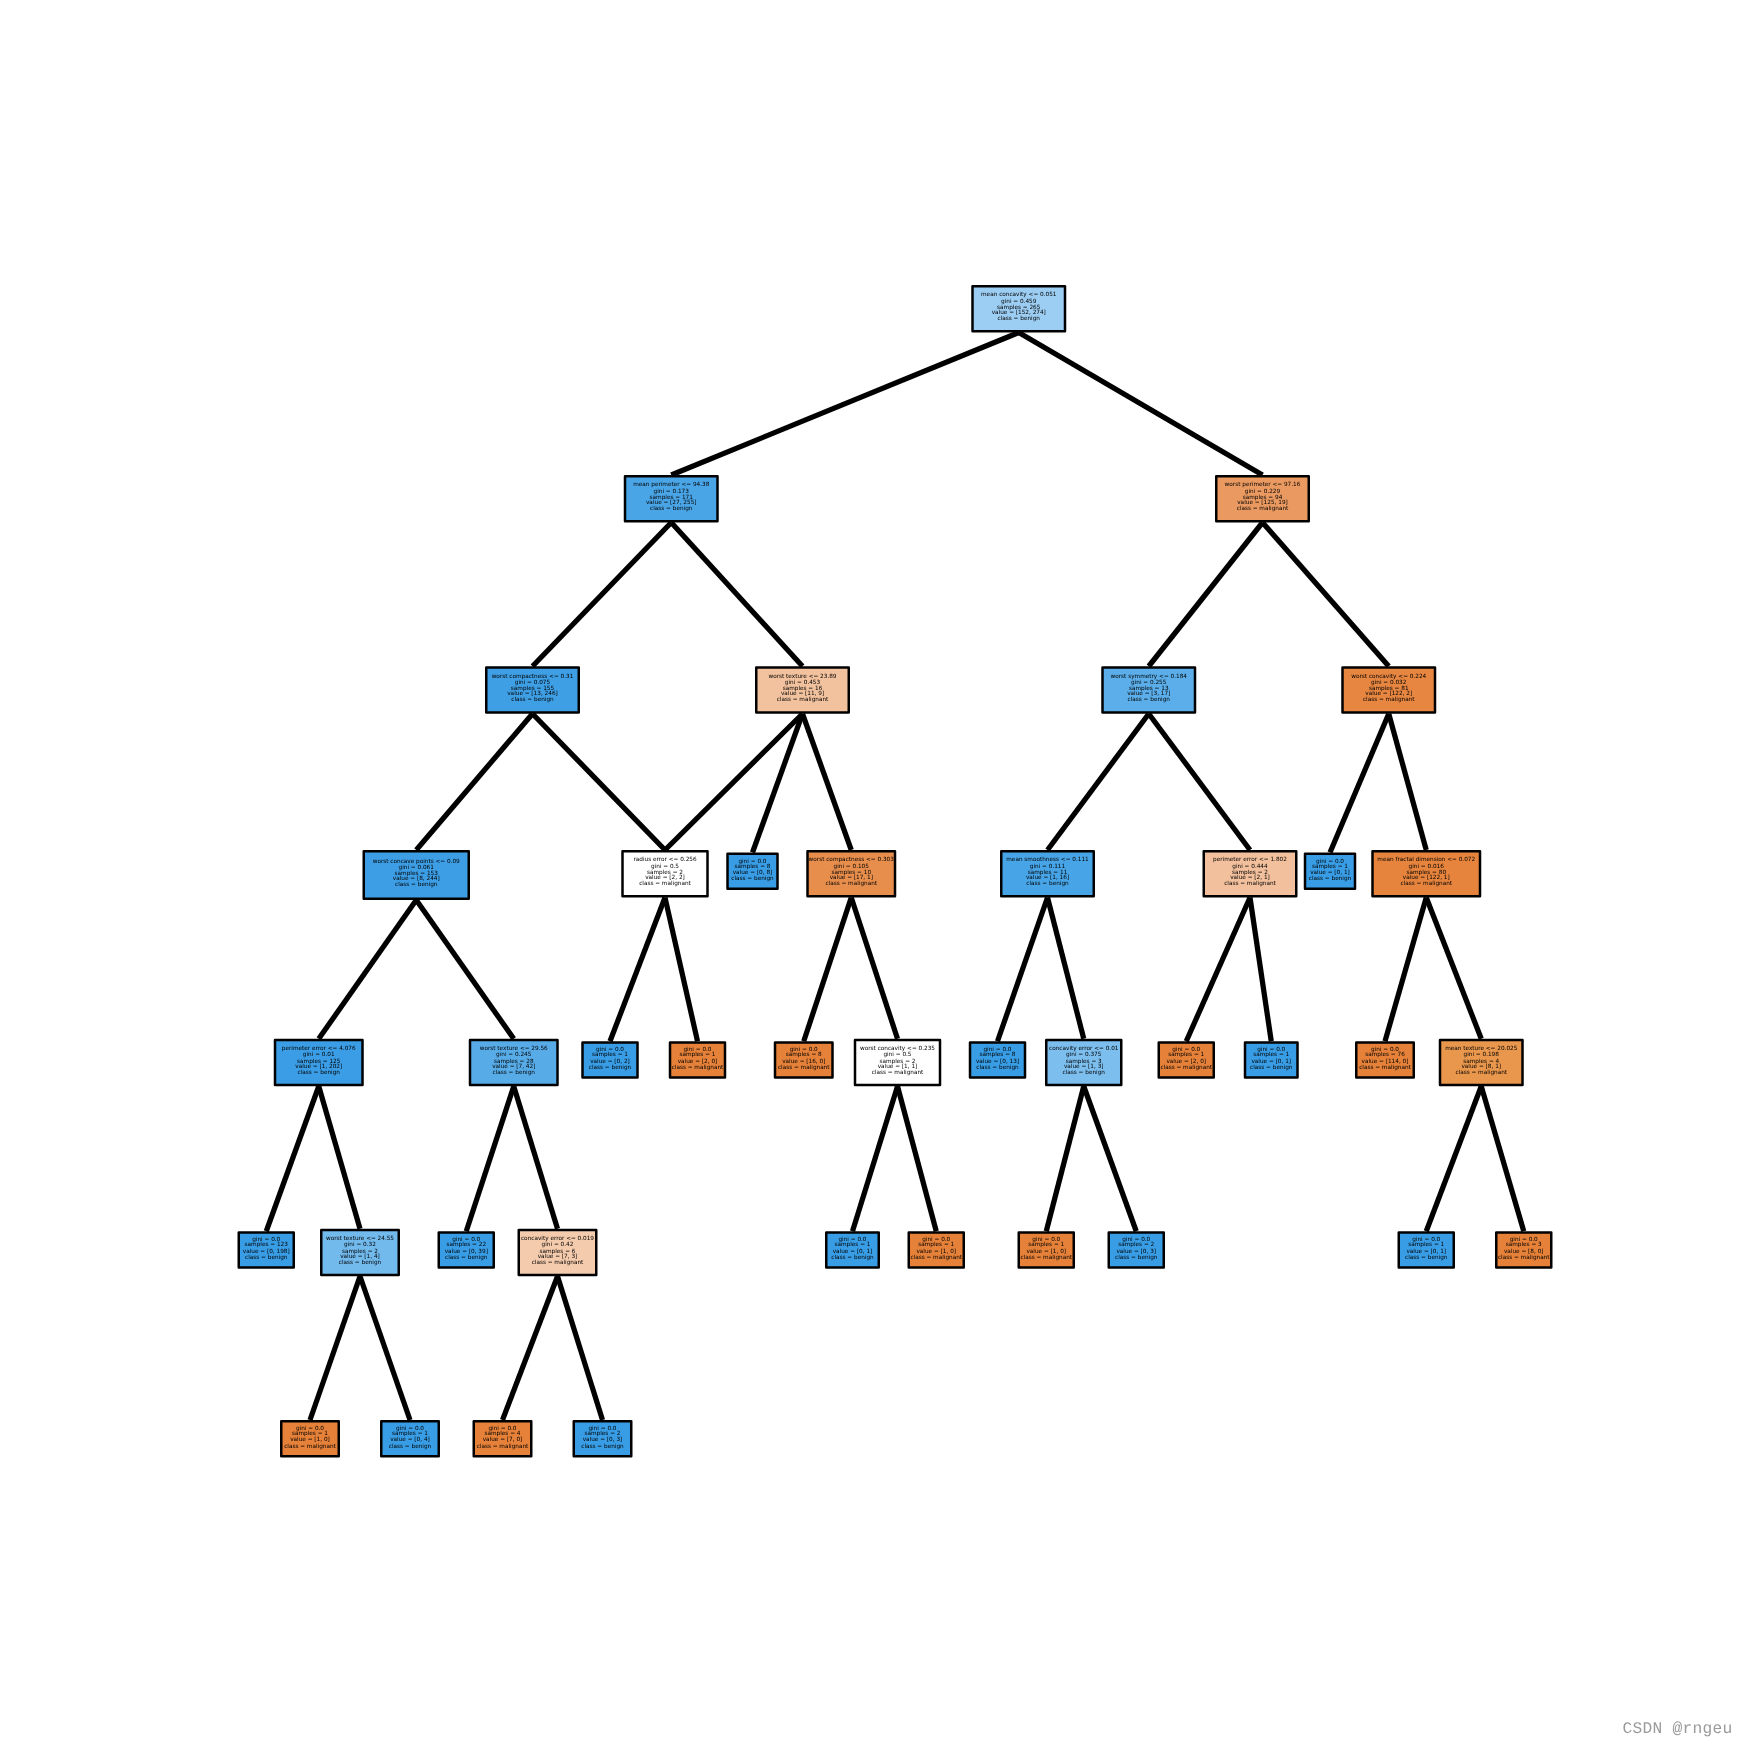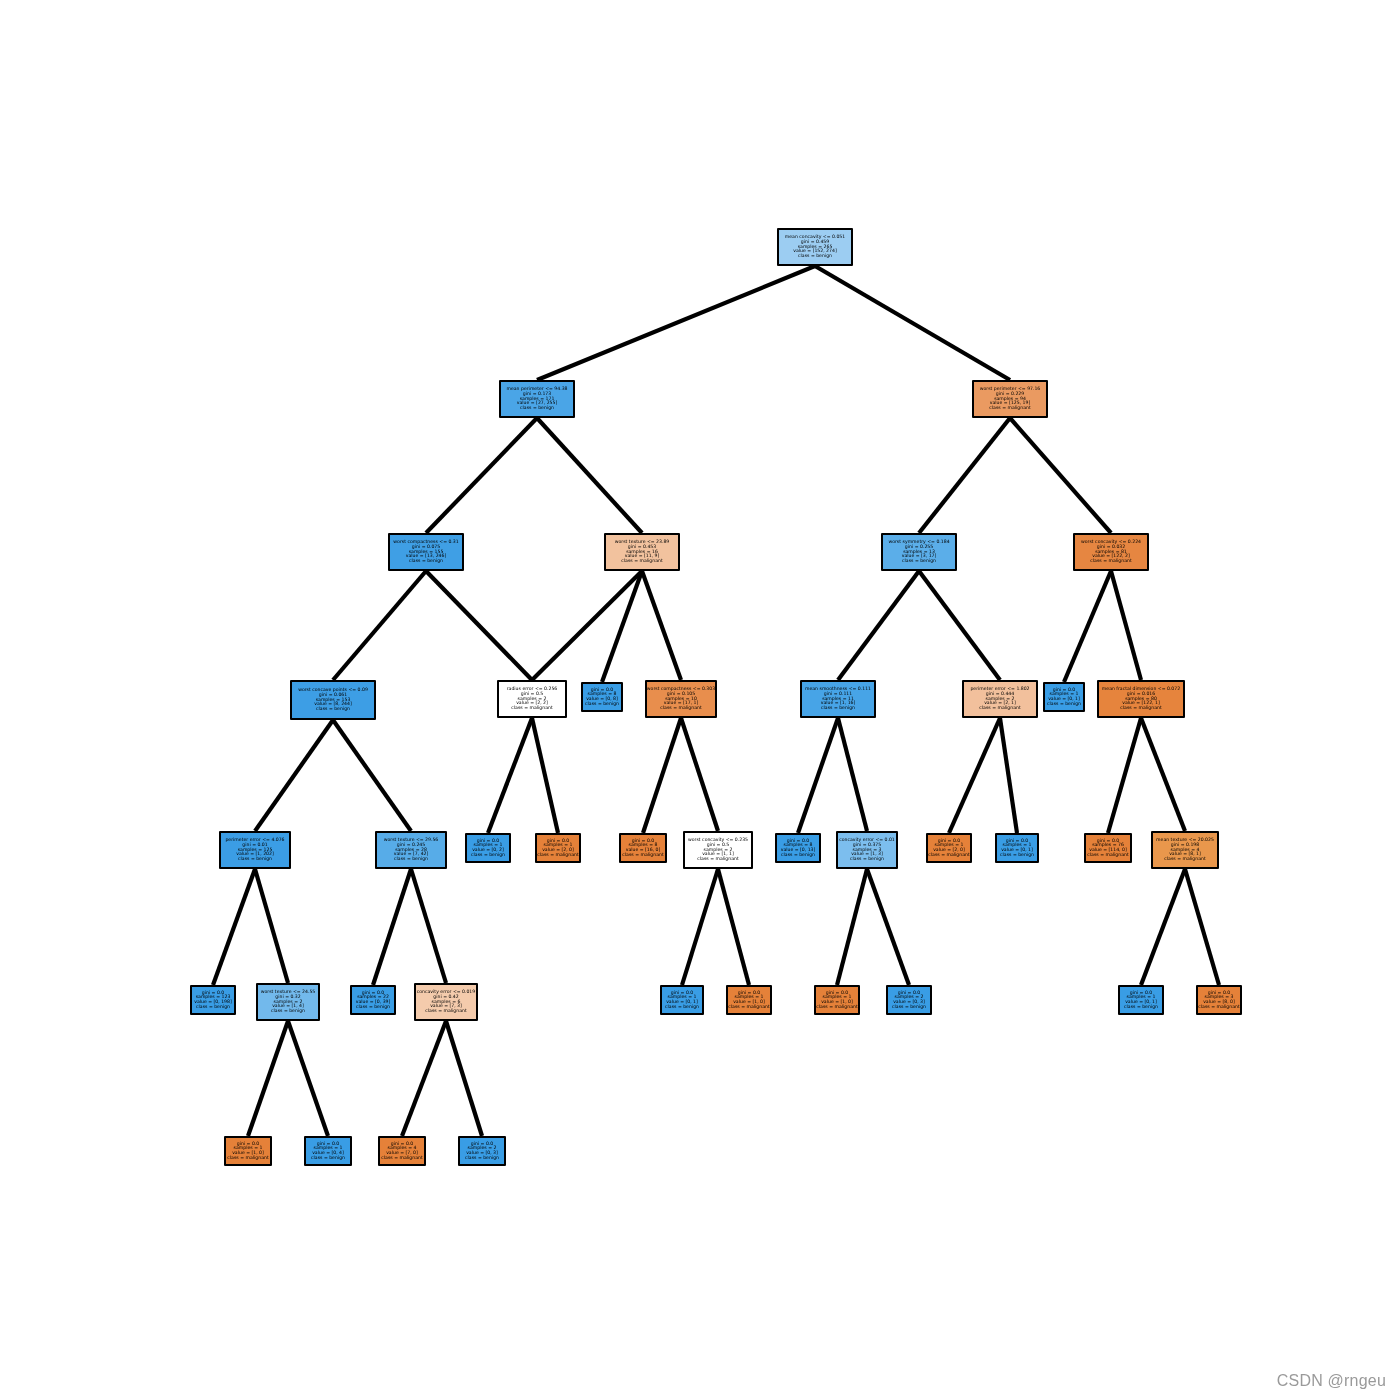--- a/index.html
+++ b/index.html
@@ -47,22 +47,22 @@
   .node .line {
     white-space: nowrap;
     display: block;
     transform-origin: center center;
   }
   .watermark {
     position: absolute;
     right: 14px;
     bottom: 10px;
     color: #9a9a9a;
-    font-size: 16px;
-    font-family: Liberation Sans, sans-serif;
+    font-size: 13px;
+    font-family: Liberation Mono, monospace;
     letter-spacing: 0.2px;
   }
 </style>
 </head>
 <body>
 
 <div id="tree-canvas">
   <svg id="edge-layer" viewBox="0 0 1400 1400" xmlns="http://www.w3.org/2000/svg">
       <line x1="815" y1="266" x2="537" y2="380" stroke="#000000" stroke-width="4.2" stroke-linecap="butt"></line>
       <line x1="815" y1="266" x2="1010" y2="380" stroke="#000000" stroke-width="4.2" stroke-linecap="butt"></line>

